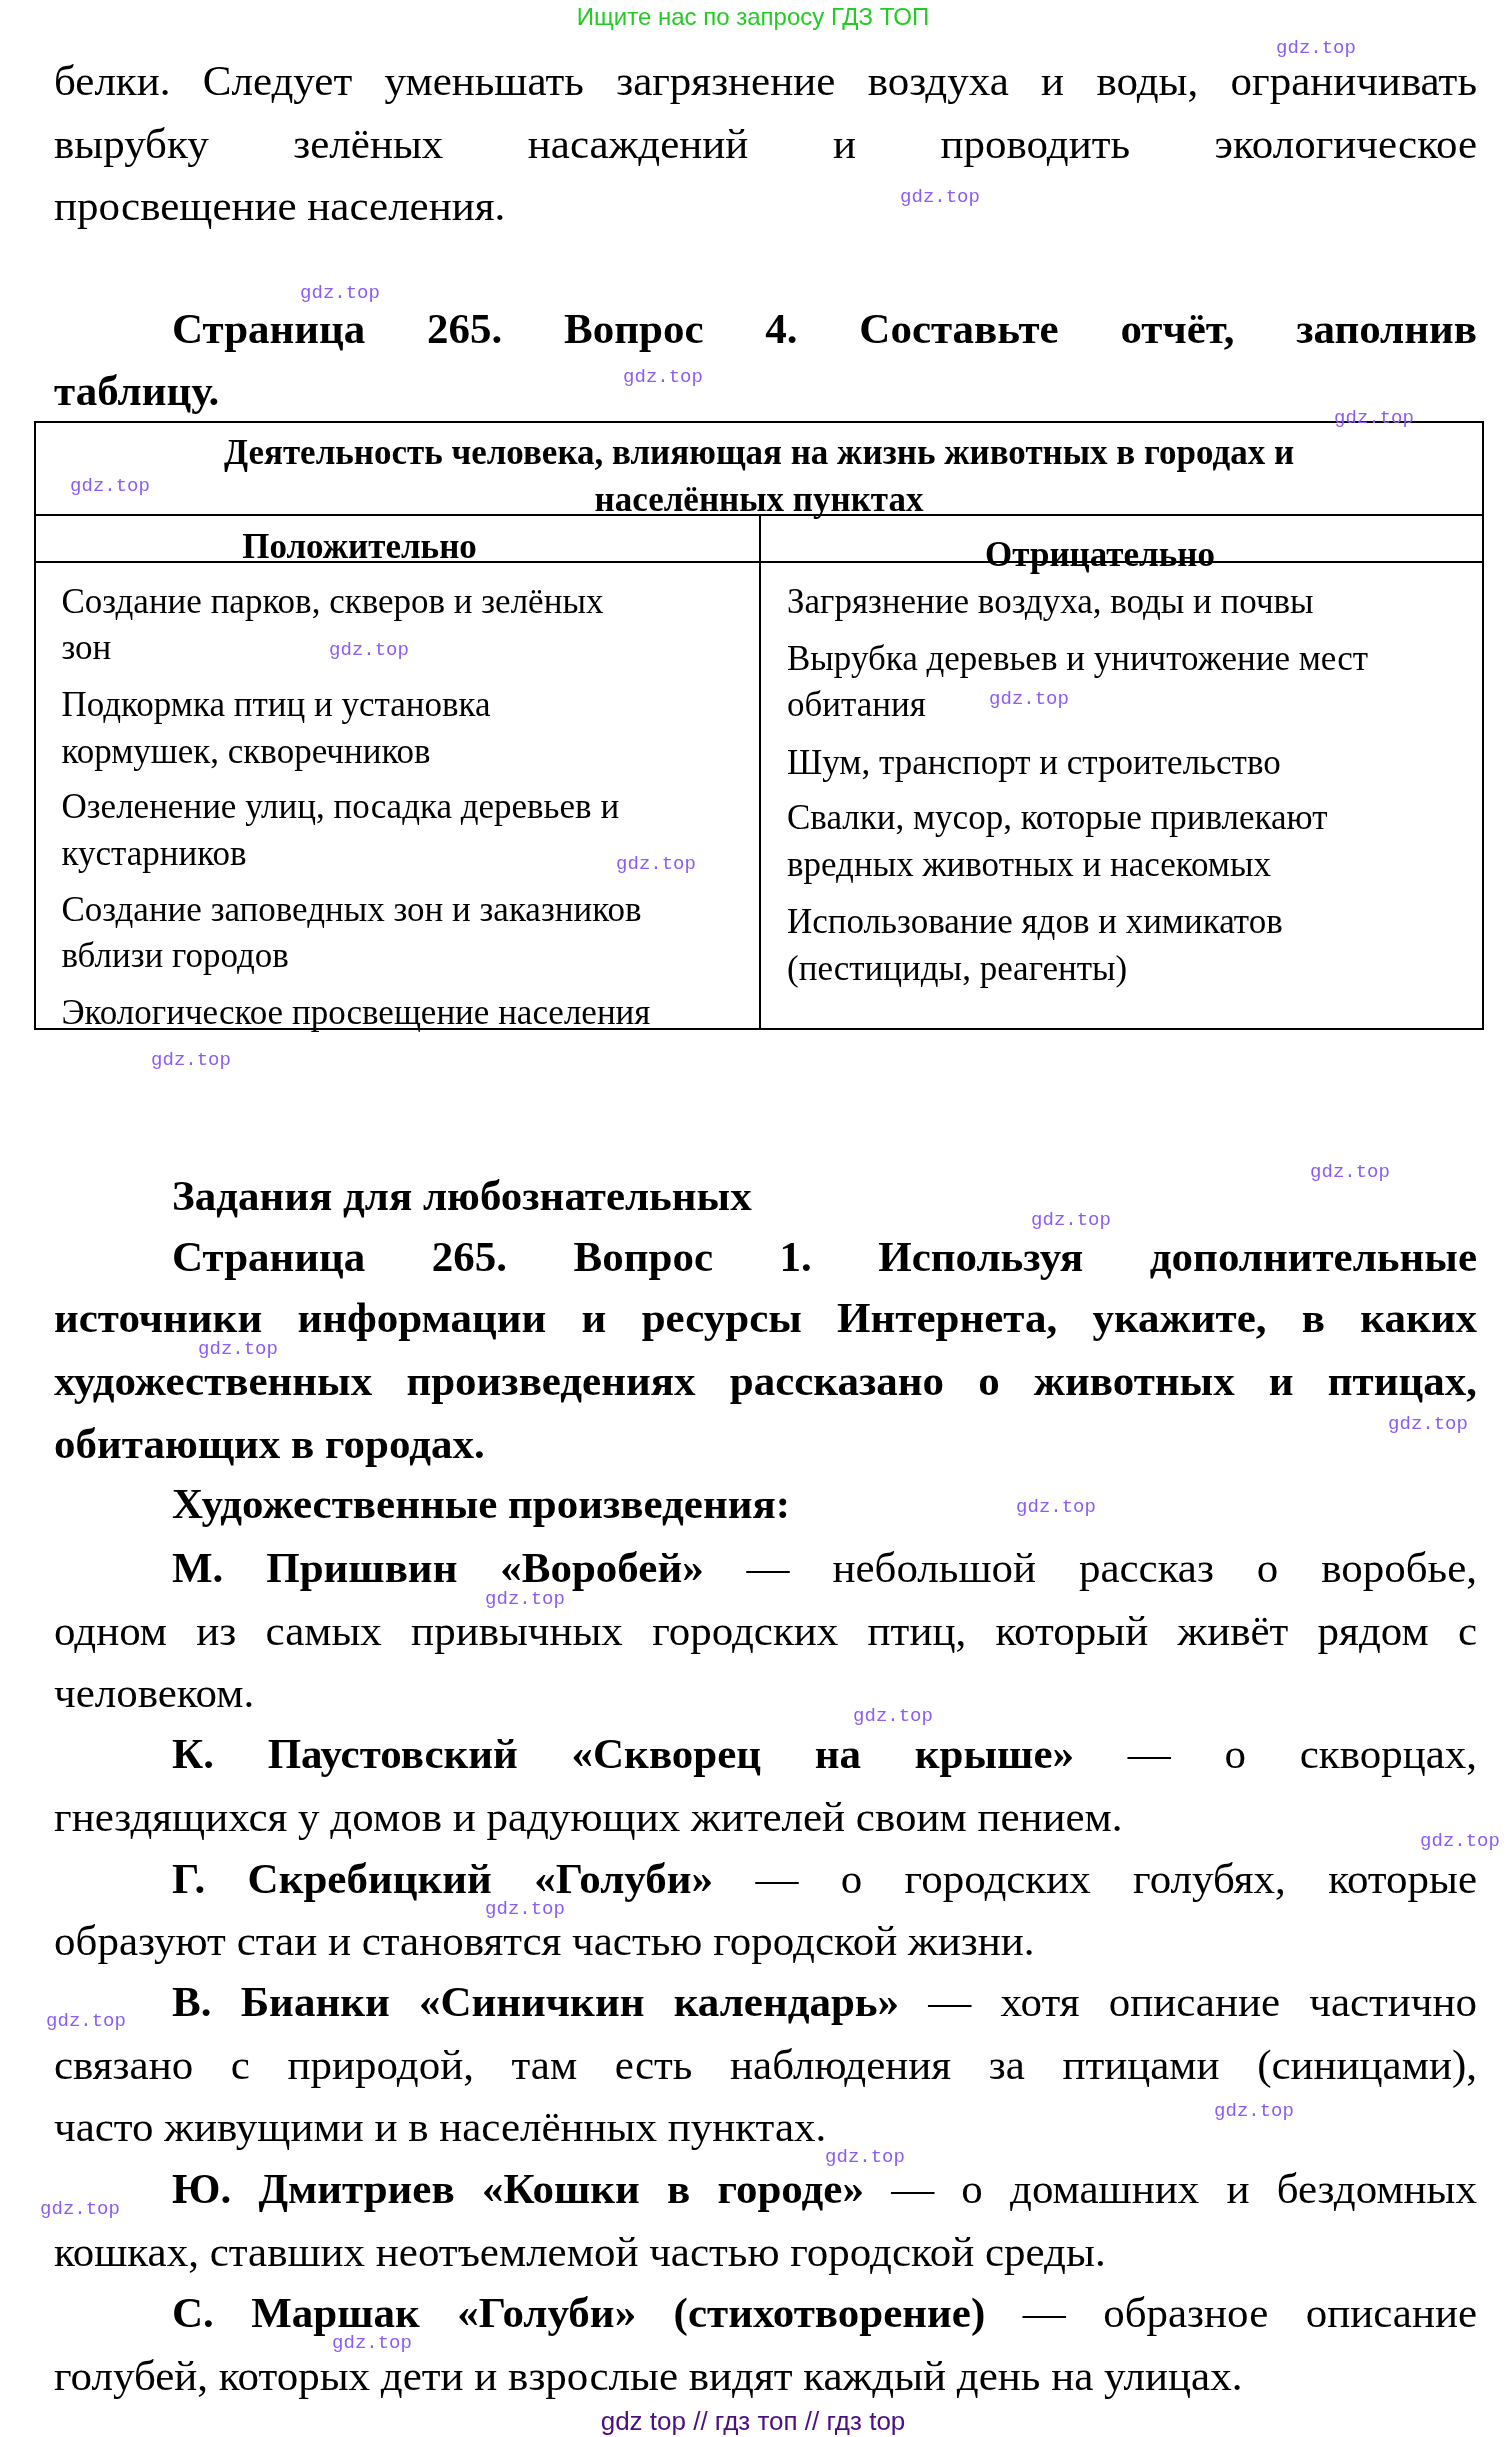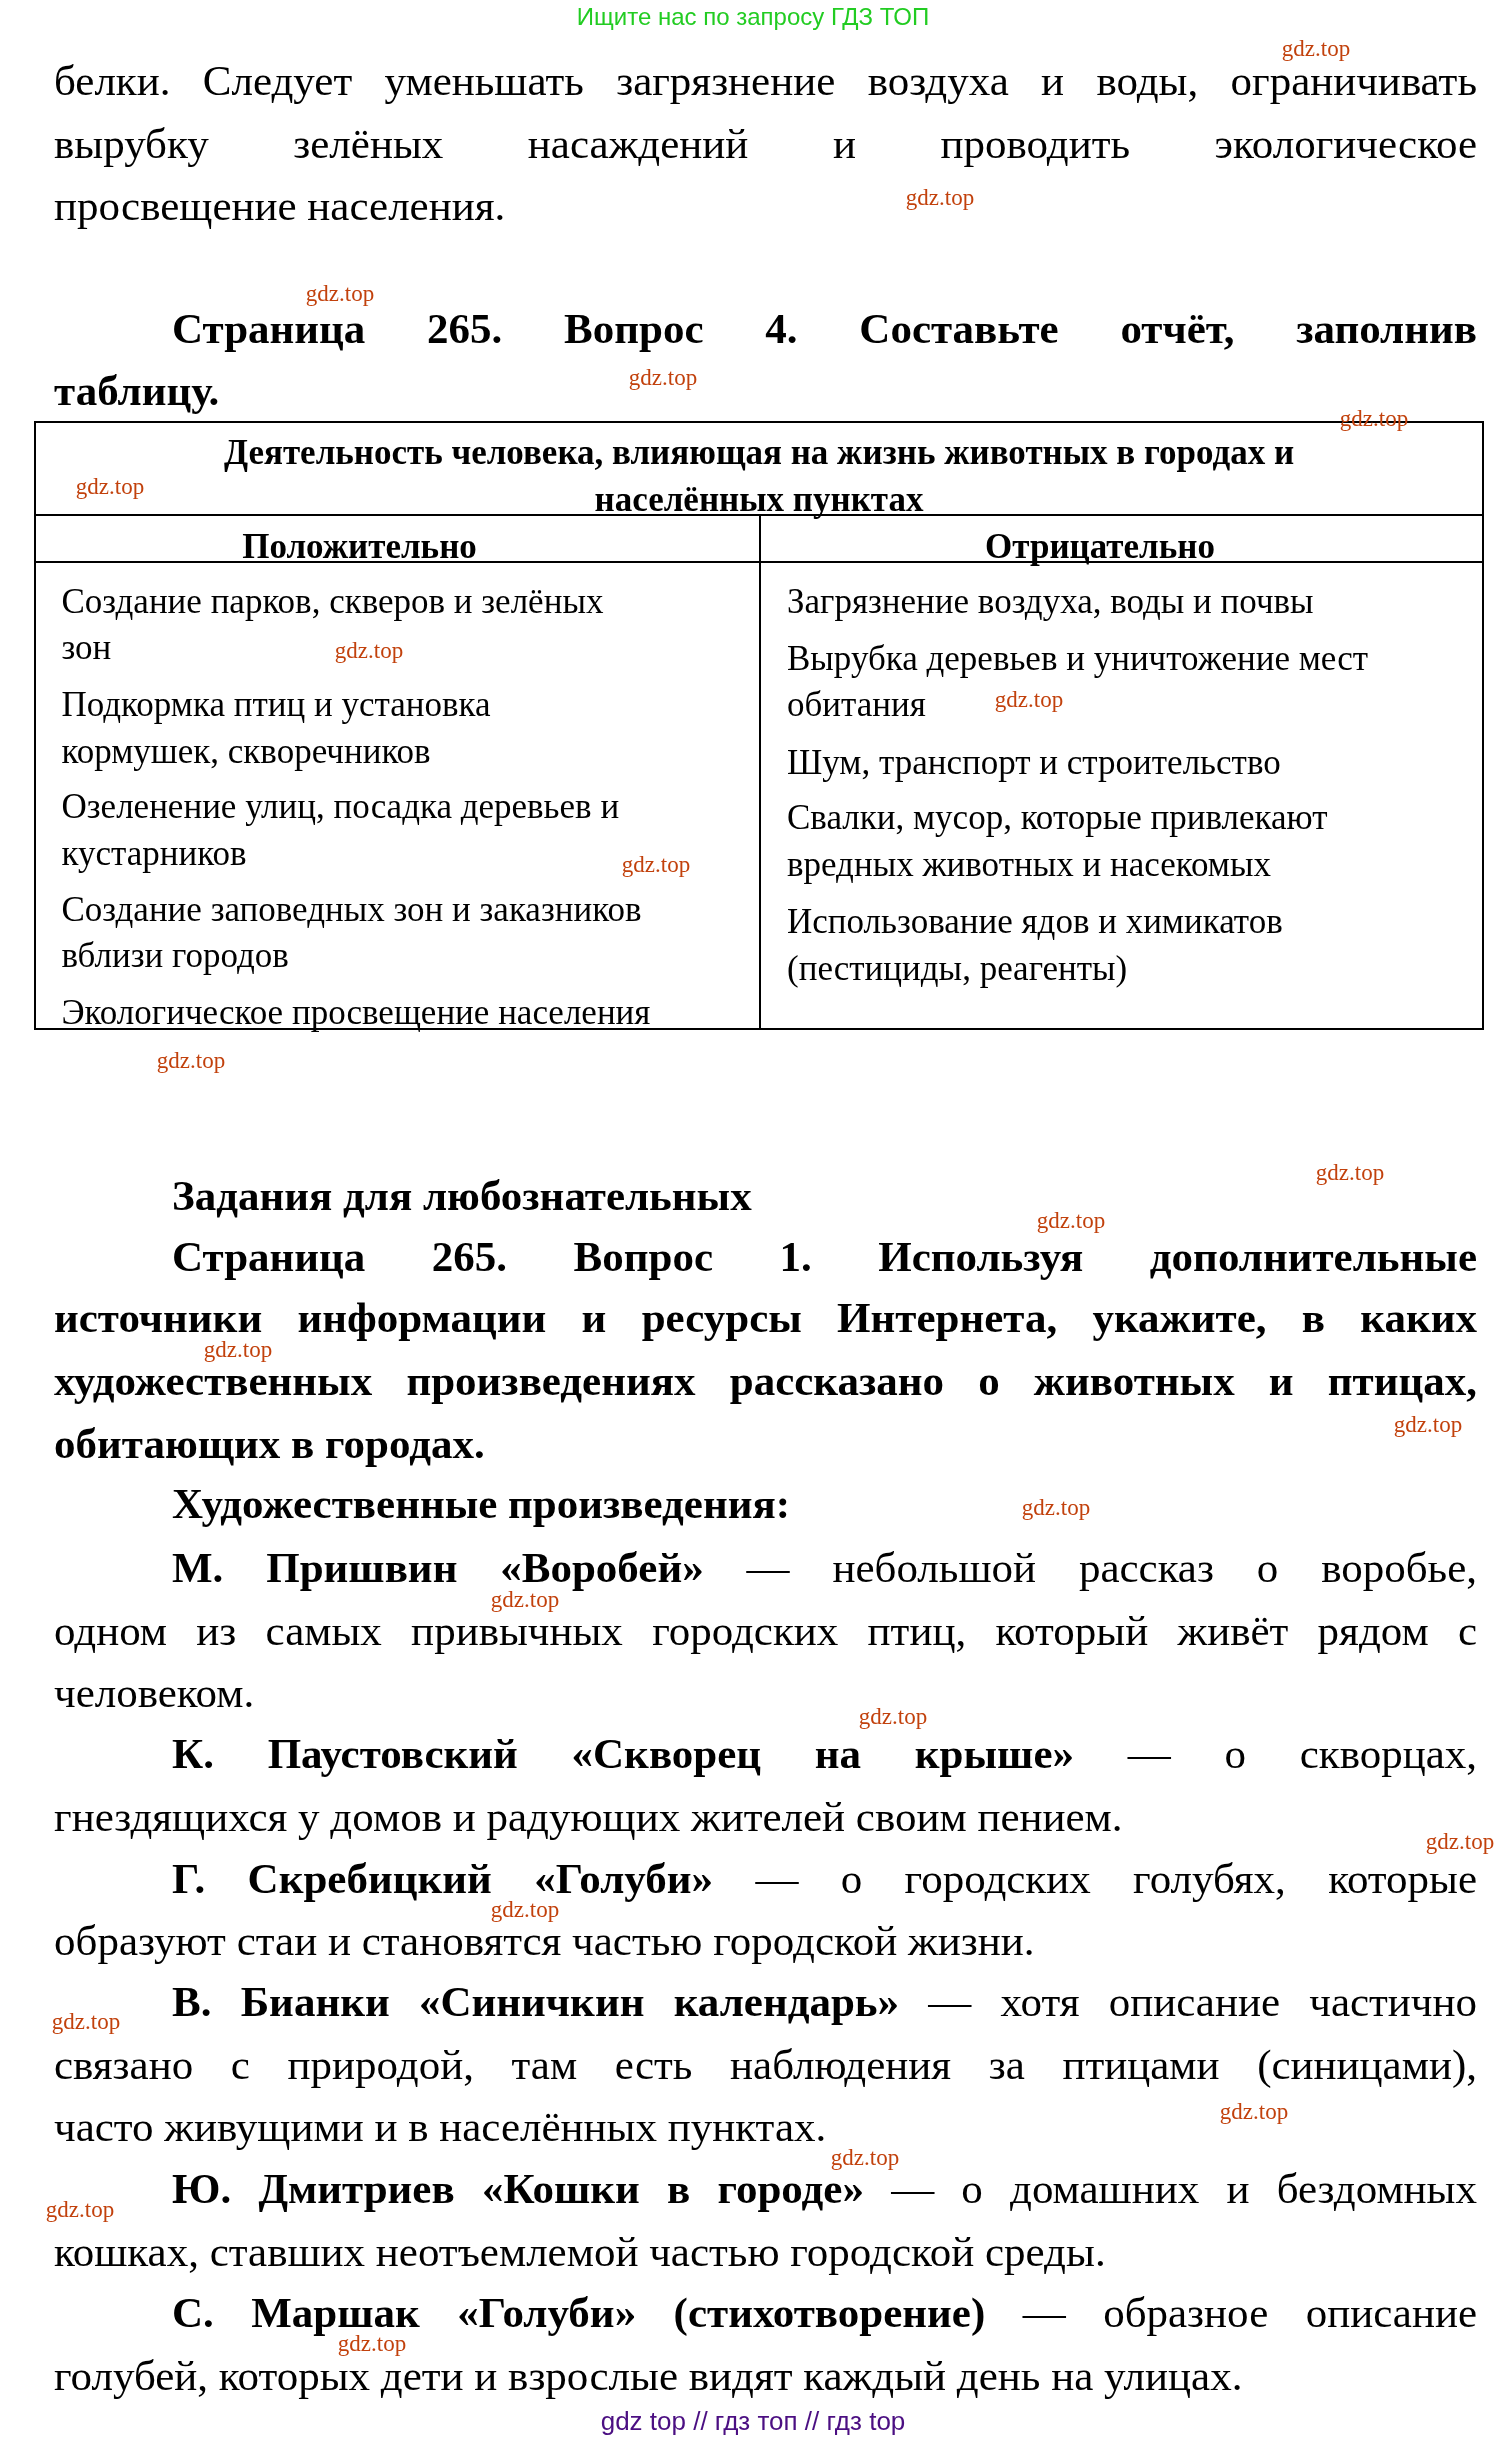--- a/index.html
+++ b/index.html
@@ -1,21 +1,21 @@
 <!DOCTYPE html>
 <html style="font-size:12.8px"><head>
 <meta charset="utf-8">
 <style>
   html, body { margin: 0; padding: 0; background: #ffffff; }
   body { width: 1506px; height: 2438px; position: relative; overflow: hidden; font-family: "Liberation Serif", "DejaVu Serif", serif; color: #000; }
   .ln { position: absolute; left: 54px; width: 1423px; font-size: 43px; line-height: 48px; white-space: nowrap; transform: translateY(-24px); }
   .ln.j { text-align: justify; text-align-last: justify; white-space: normal; }
   .ln.ind { left: 172px; width: 1305px; }
   .b { font-weight: bold; }
-  .wm { position: absolute; font-family: Liberation Serif, serif; font-size: 23px; color: #c2410c; line-height: 25.5px; transform: translate(-50%, -50%); white-space: nowrap; }
+  .wm { position: absolute; font-family: Liberation Mono, monospace; font-size: 19px; color: #8b5cf6; line-height: 25.5px; transform: translate(-50%, -50%); white-space: nowrap; }
   .banner { position: absolute; top: 1.6px; left: 0; width: 1506px; text-align: center; font-family: "Liberation Sans", "DejaVu Sans", sans-serif; font-size: 24px; line-height: 29px; }
   .footer { position: absolute; top: 2406px; left: 0; width: 1506px; text-align: center; font-family: "Liberation Sans", "DejaVu Sans", sans-serif; font-size: 26px; line-height: 30px; }
   .tbl { position: absolute; left: 34px; top: 421px; width: 1450px; height: 609px; border: 2.4px solid #000; box-sizing: border-box; }
   .hline { position: absolute; left: 0; width: 100%; height: 0; border-top: 2.4px solid #000; }
   .vline { position: absolute; top: 138px; bottom: 0; width: 0; border-left: 2.4px solid #000; }
   .cell-line { position: absolute; font-size: 35px; line-height: 41px; white-space: nowrap; transform: translateY(-21px); }
   .th { position: absolute; left: 0; width: 100%; text-align: center; font-size: 35px; line-height: 41px; font-weight: bold; transform: translateY(-21px); }
   .sub { position: absolute; text-align: center; font-size: 35px; line-height: 41px; font-weight: bold; transform: translateY(-21px); }
 </style>
 </head>
@@ -28,21 +28,21 @@
 <div class="ln" style="top:206px">просвещение населения.</div>
 
 <div class="ln j ind b" style="top:329px">Страница 265. Вопрос 4. Составьте отчёт, заполнив</div>
 <div class="ln b" style="top:391px">таблицу.</div>
 
 <div class="tbl">
   <div class="th" style="top:29.5px">Деятельность человека, влияющая на жизнь животных в городах и</div>
   <div class="th" style="top:77px">населённых пунктах</div>
   <div class="hline" style="top:91px"></div>
   <div class="sub" style="top:124px; left:0; width:647px">Положительно</div>
-  <div class="sub" style="top:124px; left:725px; width:678px">Отрицательно</div>
+  <div class="sub" style="top:132px; left:725px; width:678px">Отрицательно</div>
   <div class="hline" style="top:138px"></div>
   <div class="vline" style="left:723px; top:91px"></div>
 
   <div class="cell-line" style="left:25.5px; top:179px">Создание парков, скверов и зелёных</div>
   <div class="cell-line" style="left:25.5px; top:225px">зон</div>
   <div class="cell-line" style="left:25.5px; top:282px">Подкормка птиц и установка</div>
   <div class="cell-line" style="left:25.5px; top:329px">кормушек, скворечников</div>
   <div class="cell-line" style="left:25.5px; top:384px">Озеленение улиц, посадка деревьев и</div>
   <div class="cell-line" style="left:25.5px; top:431px">кустарников</div>
   <div class="cell-line" style="left:25.5px; top:487px">Создание заповедных зон и заказников</div>

